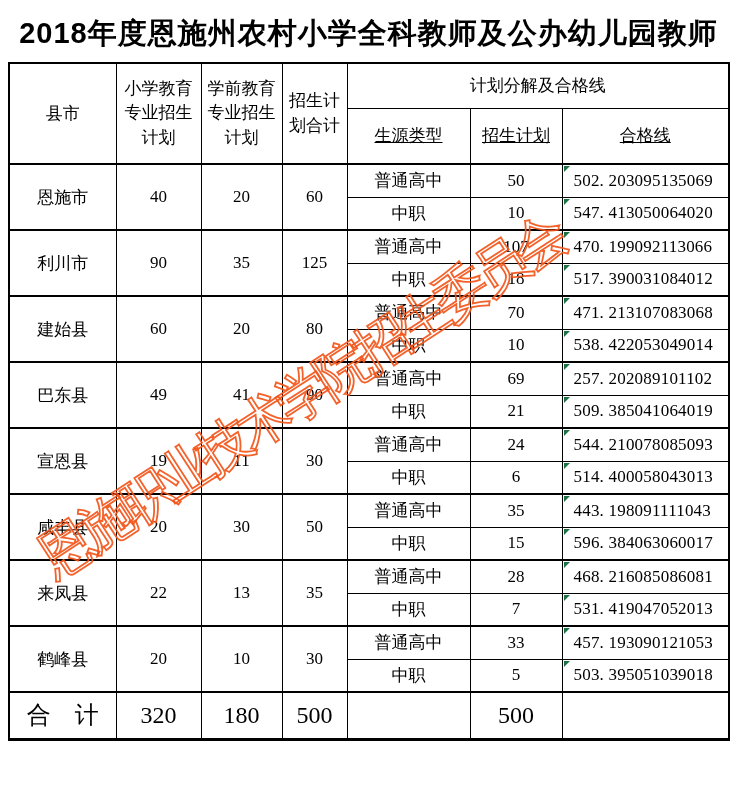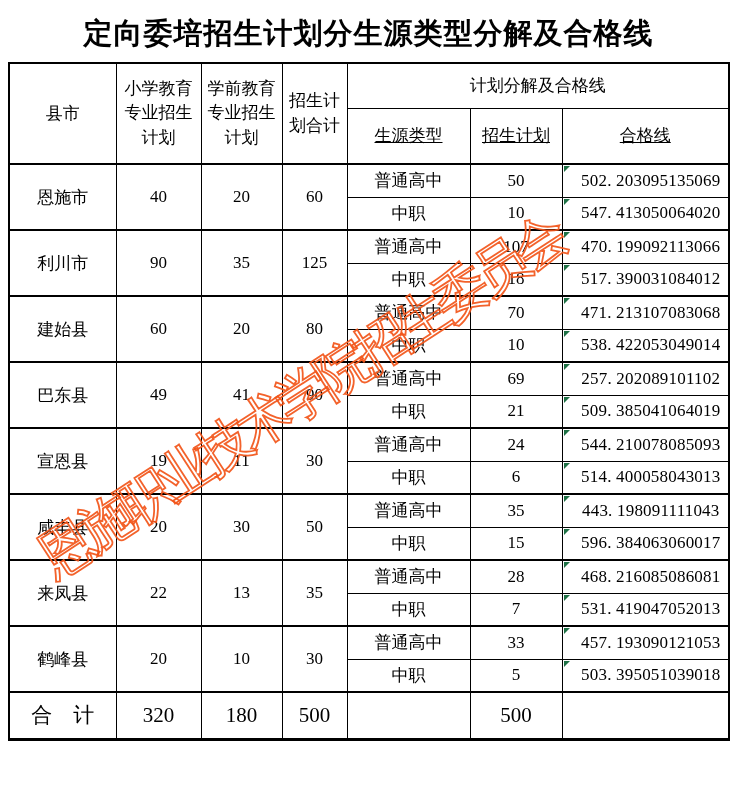--- a/index.html
+++ b/index.html
@@ -18,44 +18,44 @@
     border:2px solid #000;border-bottom:3px solid #000;
     font-size:17px;
   }
   td,th{border:1px solid #000;text-align:center;vertical-align:middle;
         padding:0;font-weight:normal;overflow:hidden;}
   thead tr.h1{height:45px;}
   thead tr.h2{height:56px;text-decoration:underline;}
   tbody tr{height:33px;}
   tr.g > td{border-top:2px solid #000;}
   tfoot tr{height:47px;}
-  tfoot td{border-top:2px solid #000;font-size:21px;text-align:center;}
+  tfoot td{border-top:2px solid #000;font-size:24px;text-align:center;}
   th.wrap{padding:2px 5px;line-height:1.45;}
-  td.line{position:relative;text-align:center;padding-left:11px;letter-spacing:.2px;}
+  td.line{position:relative;text-align:left;padding-left:11px;letter-spacing:.2px;}
   .tri{
     position:absolute;top:1px;left:1px;width:0;height:0;
     border-top:6px solid #1e7145;border-right:6px solid transparent;
   }
   .watermark{
     position:absolute;left:40px;top:518px;height:60px;line-height:60px;
     font-size:54px;letter-spacing:-7px;white-space:nowrap;
     transform:rotate(-33deg);transform-origin:28px 30px;
     pointer-events:none;z-index:5;
     color:rgba(242,85,25,.85);
     font-family:"Liberation Serif","DejaVu Serif",serif;
   }
   @supports (-webkit-text-stroke:1px red){
     .watermark{color:transparent;-webkit-text-stroke:1.8px rgba(242,85,25,.92);}
   }
 </style>
 </head>
 <body>
 
 <div class="title">
-  <div>定向委培招生计划分生源类型分解及合格线</div>
+  <div>2018年度恩施州农村小学全科教师及公办幼儿园教师</div>
 </div>
 
 <table class="main">
   <colgroup>
     <col style="width:107px">
       <col style="width:85px">
       <col style="width:81px">
     <col style="width:65px">
       <col style="width:123px">
       <col style="width:92px">

